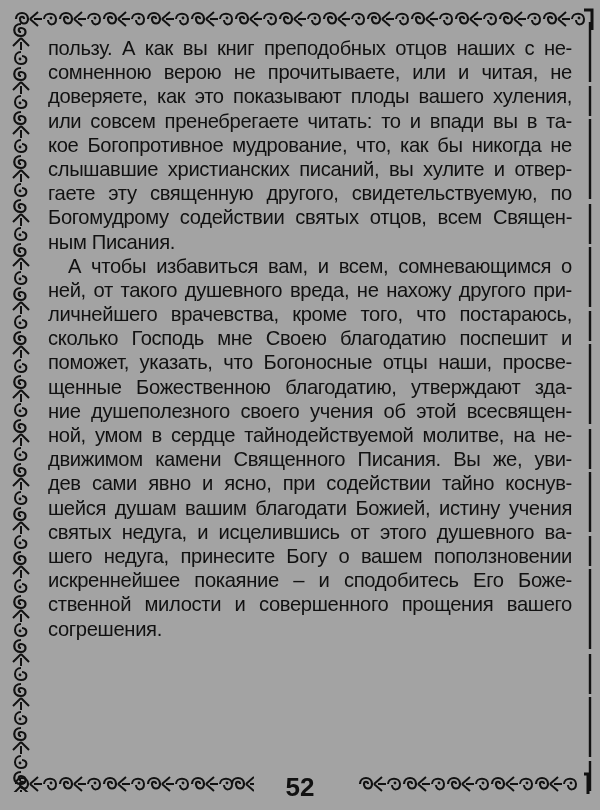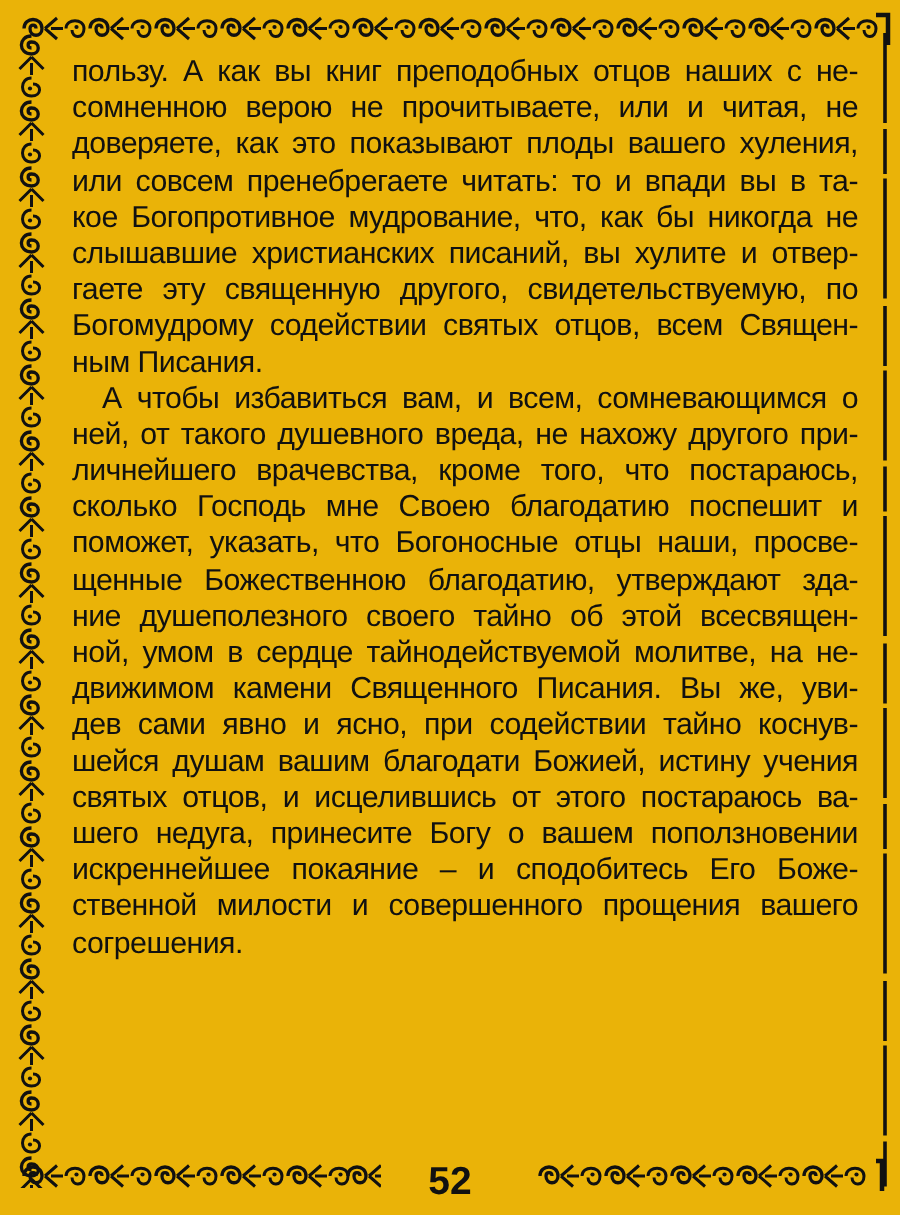--- a/index.html
+++ b/index.html
@@ -1,17 +1,17 @@
 <!DOCTYPE html>
 <html><head>
 <meta charset="utf-8">
 <style>
   html, body { margin: 0; padding: 0; background: #ffffff; }
   body { width: 600px; height: 810px; position: relative; overflow: hidden; }
-  .page { position: absolute; left: 0; top: 0; width: 600px; height: 810px; background: #eab308; }
+  .page { position: absolute; left: 0; top: 0; width: 600px; height: 810px; background: #a3a3a3; }
 
   
   .border-top { position: absolute; left: 14px; top: 8px; width: 580px; height: 22px; }
   .border-left { position: absolute; left: 8px; top: 22px; width: 26px; height: 770px; }
   .border-right { position: absolute; left: 585px; top: 22px; width: 10px; height: 770px; }
   .border-bottom-l { position: absolute; left: 14px; top: 772px; width: 240px; height: 24px; }
   .border-bottom-r { position: absolute; left: 358px; top: 772px; width: 236px; height: 24px; }
 
   .text-block {
     position: absolute; left: 48px; top: 36px; width: 524px;
@@ -103,26 +103,26 @@
       <span class="line">Богомудрому содействии святых отцов, всем Священ-</span>
       <span class="line last">ным Писания.</span>
     </div>
     <div>
       <span class="line indent">А чтобы избавиться вам, и всем, сомневающимся о</span>
       <span class="line">ней, от такого душевного вреда, не нахожу другого при-</span>
       <span class="line">личнейшего врачевства, кроме того, что постараюсь,</span>
       <span class="line">сколько Господь мне Своею благодатию поспешит и</span>
       <span class="line">поможет, указать, что Богоносные отцы наши, просве-</span>
       <span class="line">щенные Божественною благодатию, утверждают зда-</span>
-      <span class="line">ние душеполезного своего тайно об этой всесвящен-</span>
+      <span class="line">ние душеполезного своего учения об этой всесвящен-</span>
       <span class="line">ной, умом в сердце тайнодействуемой молитве, на не-</span>
       <span class="line">движимом камени Священного Писания. Вы же, уви-</span>
       <span class="line">дев сами явно и ясно, при содействии тайно коснув-</span>
       <span class="line">шейся душам вашим благодати Божией, истину учения</span>
-      <span class="line">святых отцов, и исцелившись от этого постараюсь ва-</span>
+      <span class="line">святых недуга, и исцелившись от этого душевного ва-</span>
       <span class="line">шего недуга, принесите Богу о вашем поползновении</span>
       <span class="line">искреннейшее покаяние – и сподобитесь Его Боже-</span>
       <span class="line">ственной милости и совершенного прощения вашего</span>
       <span class="line last">согрешения.</span>
     </div>
   </div>
 
   <svg class="border-bottom-l" viewBox="0 0 240 24" preserveAspectRatio="none">
     <defs>
       <g id="ornb">

